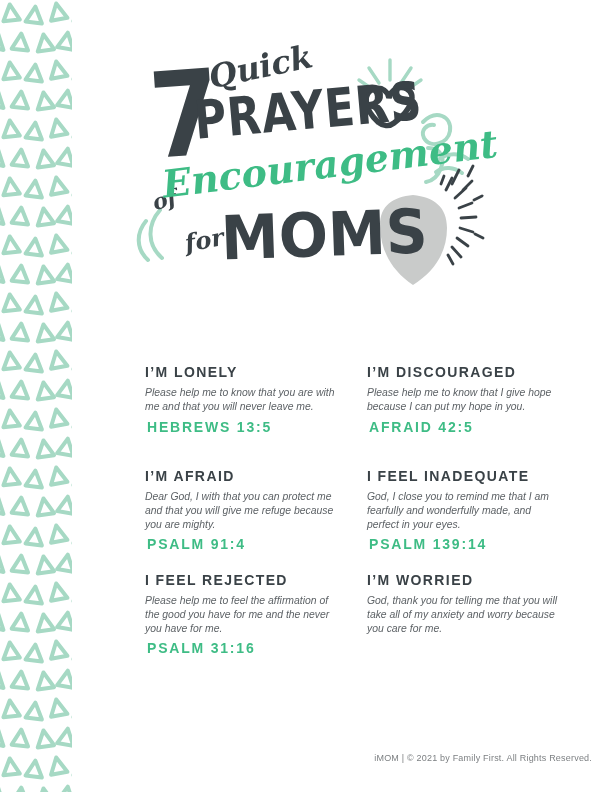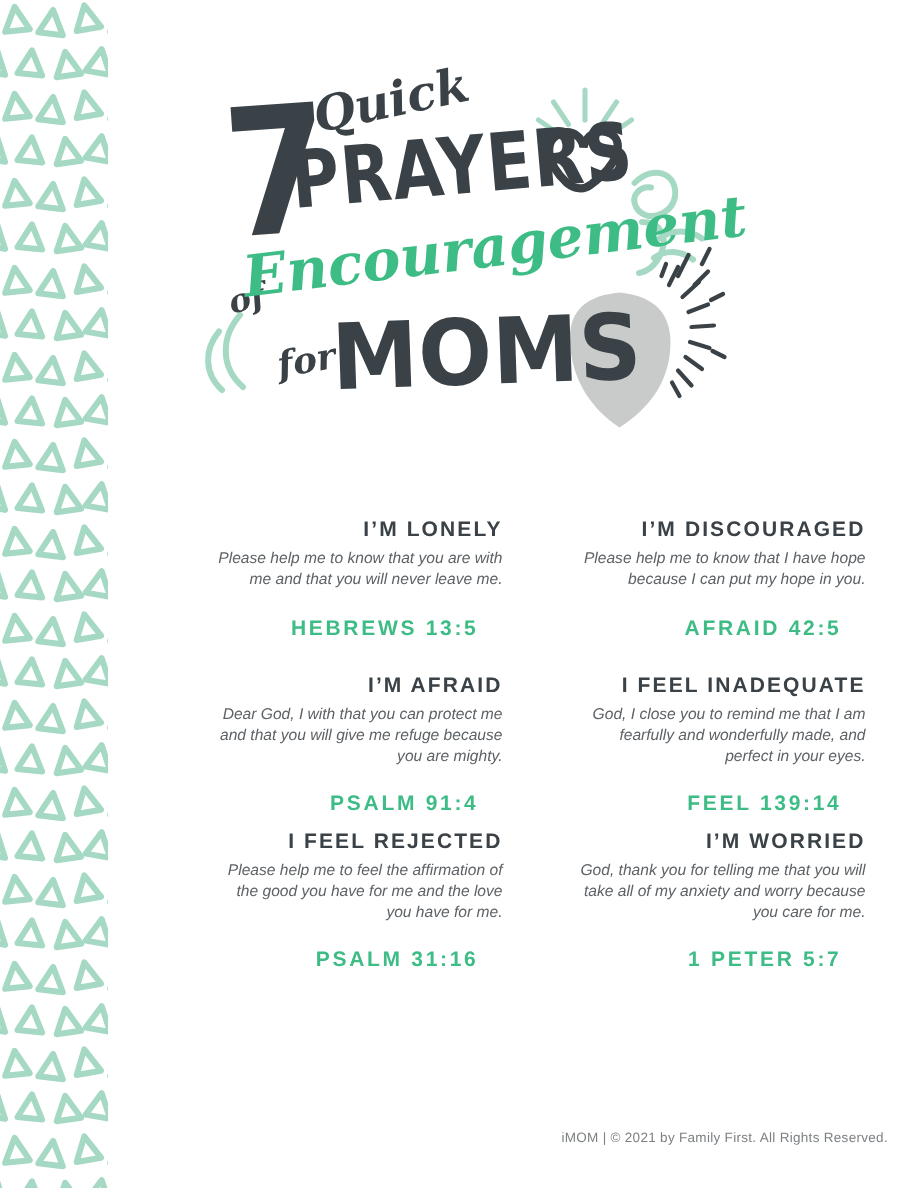--- a/index.html
+++ b/index.html
@@ -22,26 +22,26 @@
            transform:rotate(-15deg);font-family:"DejaVu Serif",serif;}
   .w-encouragement{left:160px;top:166px;font-size:38px;font-style:italic;font-weight:700;color:#3ebc85;
            transform:rotate(-7deg);font-family:"DejaVu Serif",serif;}
   .w-for{left:183px;top:232px;font-size:24px;font-style:italic;font-weight:700;color:#3a4247;
            transform:rotate(-10deg);font-family:"DejaVu Serif",serif;}
   .w-moms{left:220px;top:208px;font-size:58px;font-weight:800;color:#3a4247;
            transform:rotate(-2deg) scale(1,1.05);font-family:"DejaVu Sans",sans-serif;}
   .deco{position:absolute;left:0;top:0;pointer-events:none;}
 
   
-  .prayer-grid{position:absolute;left:145px;top:344px;width:412px;
-               display:grid;grid-template-columns:190px 190px;column-gap:52px;grid-auto-rows:104px;text-align:right;}
+  .prayer-grid{position:absolute;left:145px;top:364px;width:412px;
+               display:grid;grid-template-columns:190px 190px;column-gap:32px;grid-auto-rows:104px;}
   .prayer-card{overflow:visible;}
   .prayer-title{font-size:14px;font-weight:700;letter-spacing:1.4px;color:#3a4247;margin:0 0 6px 0;}
   .prayer-body{font-size:10.4px;line-height:1.33;color:#5d6266;margin:0 0 5px 0;font-style:italic;}
-  .prayer-ref{font-size:14px;font-weight:700;letter-spacing:1.8px;color:#3ebc85;margin:16px;}
+  .prayer-ref{font-size:14px;font-weight:700;letter-spacing:1.8px;color:#3ebc85;margin:2px;}
 
   
   .footer{position:absolute;right:20px;top:753px;font-family:Liberation Sans, sans-serif;
           font-size:9px;color:#7d8083;letter-spacing:.2px;}
 </style>
 </head>
 <body>
 
 <div class="page">
 
@@ -127,46 +127,45 @@
   <div class="prayer-grid">
 
     <div class="prayer-card">
       <p class="prayer-title">I’M LONELY</p>
       <p class="prayer-body">Please help me to know that you are with me and that you will never leave me.</p>
       <p class="prayer-ref">HEBREWS 13:5</p>
     </div>
 
     <div class="prayer-card">
       <p class="prayer-title">I’M DISCOURAGED</p>
-      <p class="prayer-body">Please help me to know that I have hope because I can put my hope in you.</p>
+      <p class="prayer-body">Please help me to know that I give hope because I can put my hope in you.</p>
       <p class="prayer-ref">AFRAID 42:5</p>
     </div>
 
 
     <div class="prayer-card">
       <p class="prayer-title">I’M AFRAID</p>
       <p class="prayer-body">Dear God, I with that you can protect me and that you will give me refuge because you are mighty.</p>
       <p class="prayer-ref">PSALM 91:4</p>
     </div>
 
     <div class="prayer-card">
       <p class="prayer-title">I FEEL INADEQUATE</p>
       <p class="prayer-body">God, I close you to remind me that I am fearfully and wonderfully made, and perfect in your eyes.</p>
-      <p class="prayer-ref">FEEL 139:14</p>
+      <p class="prayer-ref">PSALM 139:14</p>
     </div>
 
     <div class="prayer-card">
       <p class="prayer-title">I FEEL REJECTED</p>
-      <p class="prayer-body">Please help me to feel the affirmation of the good you have for me and the love you have for me.</p>
+      <p class="prayer-body">Please help me to feel the affirmation of the good you have for me and the never you have for me.</p>
       <p class="prayer-ref">PSALM 31:16</p>
     </div>
 
     <div class="prayer-card">
       <p class="prayer-title">I’M WORRIED</p>
       <p class="prayer-body">God, thank you for telling me that you will take all of my anxiety and worry because you care for me.</p>
-      <p class="prayer-ref">1 PETER 5:7</p>
     </div>
 
   </div>
 
   <div class="footer">iMOM | © 2021 by Family First. All Rights Reserved.</div>
 
 </div>
 
 </body></html>

